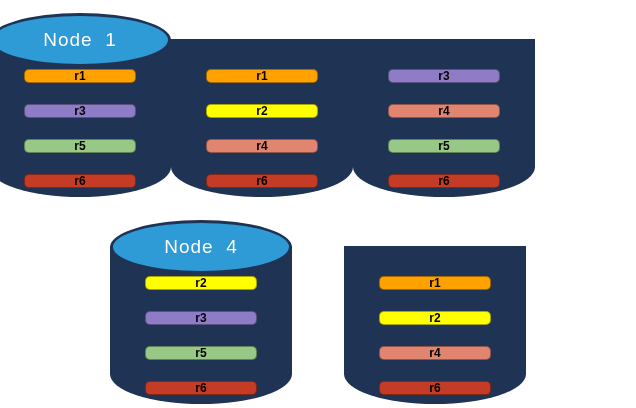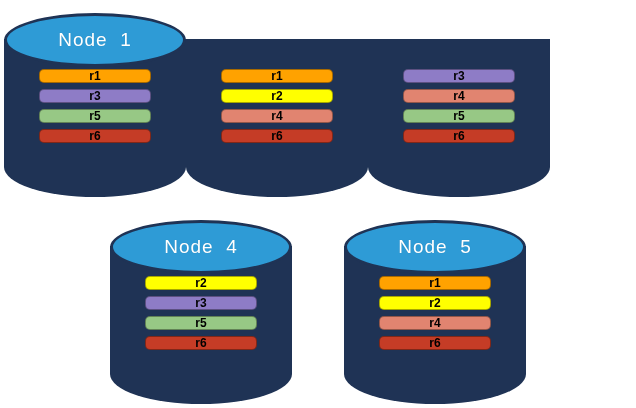--- a/index.html
+++ b/index.html
@@ -21,23 +21,23 @@
     height: 408px;
     background: var(--bg);
     overflow: hidden;
   }
   .row {
     position: absolute;
     display: flex;
   }
   .row-top {
     top: 13px;
-    left: 4px;
+    left: 10px;
     width: 525px;
-    justify-content: flex-start;
+    justify-content: flex-end;
   }
   .row-bottom {
     top: 220px;
     left: 0;
     width: 636px;
     justify-content: center;
     gap: 52px;
   }
   .node {
     position: relative;
@@ -77,21 +77,21 @@
     text-shadow: 0 0 1px rgba(0,0,0,0.15);
   }
   .bars {
     position: absolute;
     top: 56px;
     left: 50%;
     transform: translateX(-50%);
     width: 112px;
     display: flex;
     flex-direction: column;
-    gap: 6px;
+    gap: 21px;
     z-index: 3;
   }
   .bar {
     height: 14px;
     border-radius: 5px;
     border: 1px solid rgba(0,0,0,0.35);
     display: flex;
     align-items: center;
     justify-content: center;
     font-size: 12px;
@@ -152,23 +152,20 @@
       <div class="bars">
         <div class="bar" style="background: rgb(255, 255, 0);">r2</div>
         <div class="bar" style="background: rgb(142, 124, 198);">r3</div>
         <div class="bar" style="background: rgb(151, 200, 133);">r5</div>
         <div class="bar" style="background: rgb(197, 60, 38);">r6</div>
       </div>
     </div>
 
     <div class="node">
       <div class="cyl-body"></div>
-      <div class="cyl-top">
-        <span class="node-title">Node  5</span>
-      </div>
       <div class="bars">
         <div class="bar" style="background: rgb(255, 162, 0);">r1</div>
         <div class="bar" style="background: rgb(255, 255, 0);">r2</div>
         <div class="bar" style="background: rgb(225, 132, 112);">r4</div>
         <div class="bar" style="background: rgb(197, 60, 38);">r6</div>
       </div>
     </div>
 
   </div>
 

